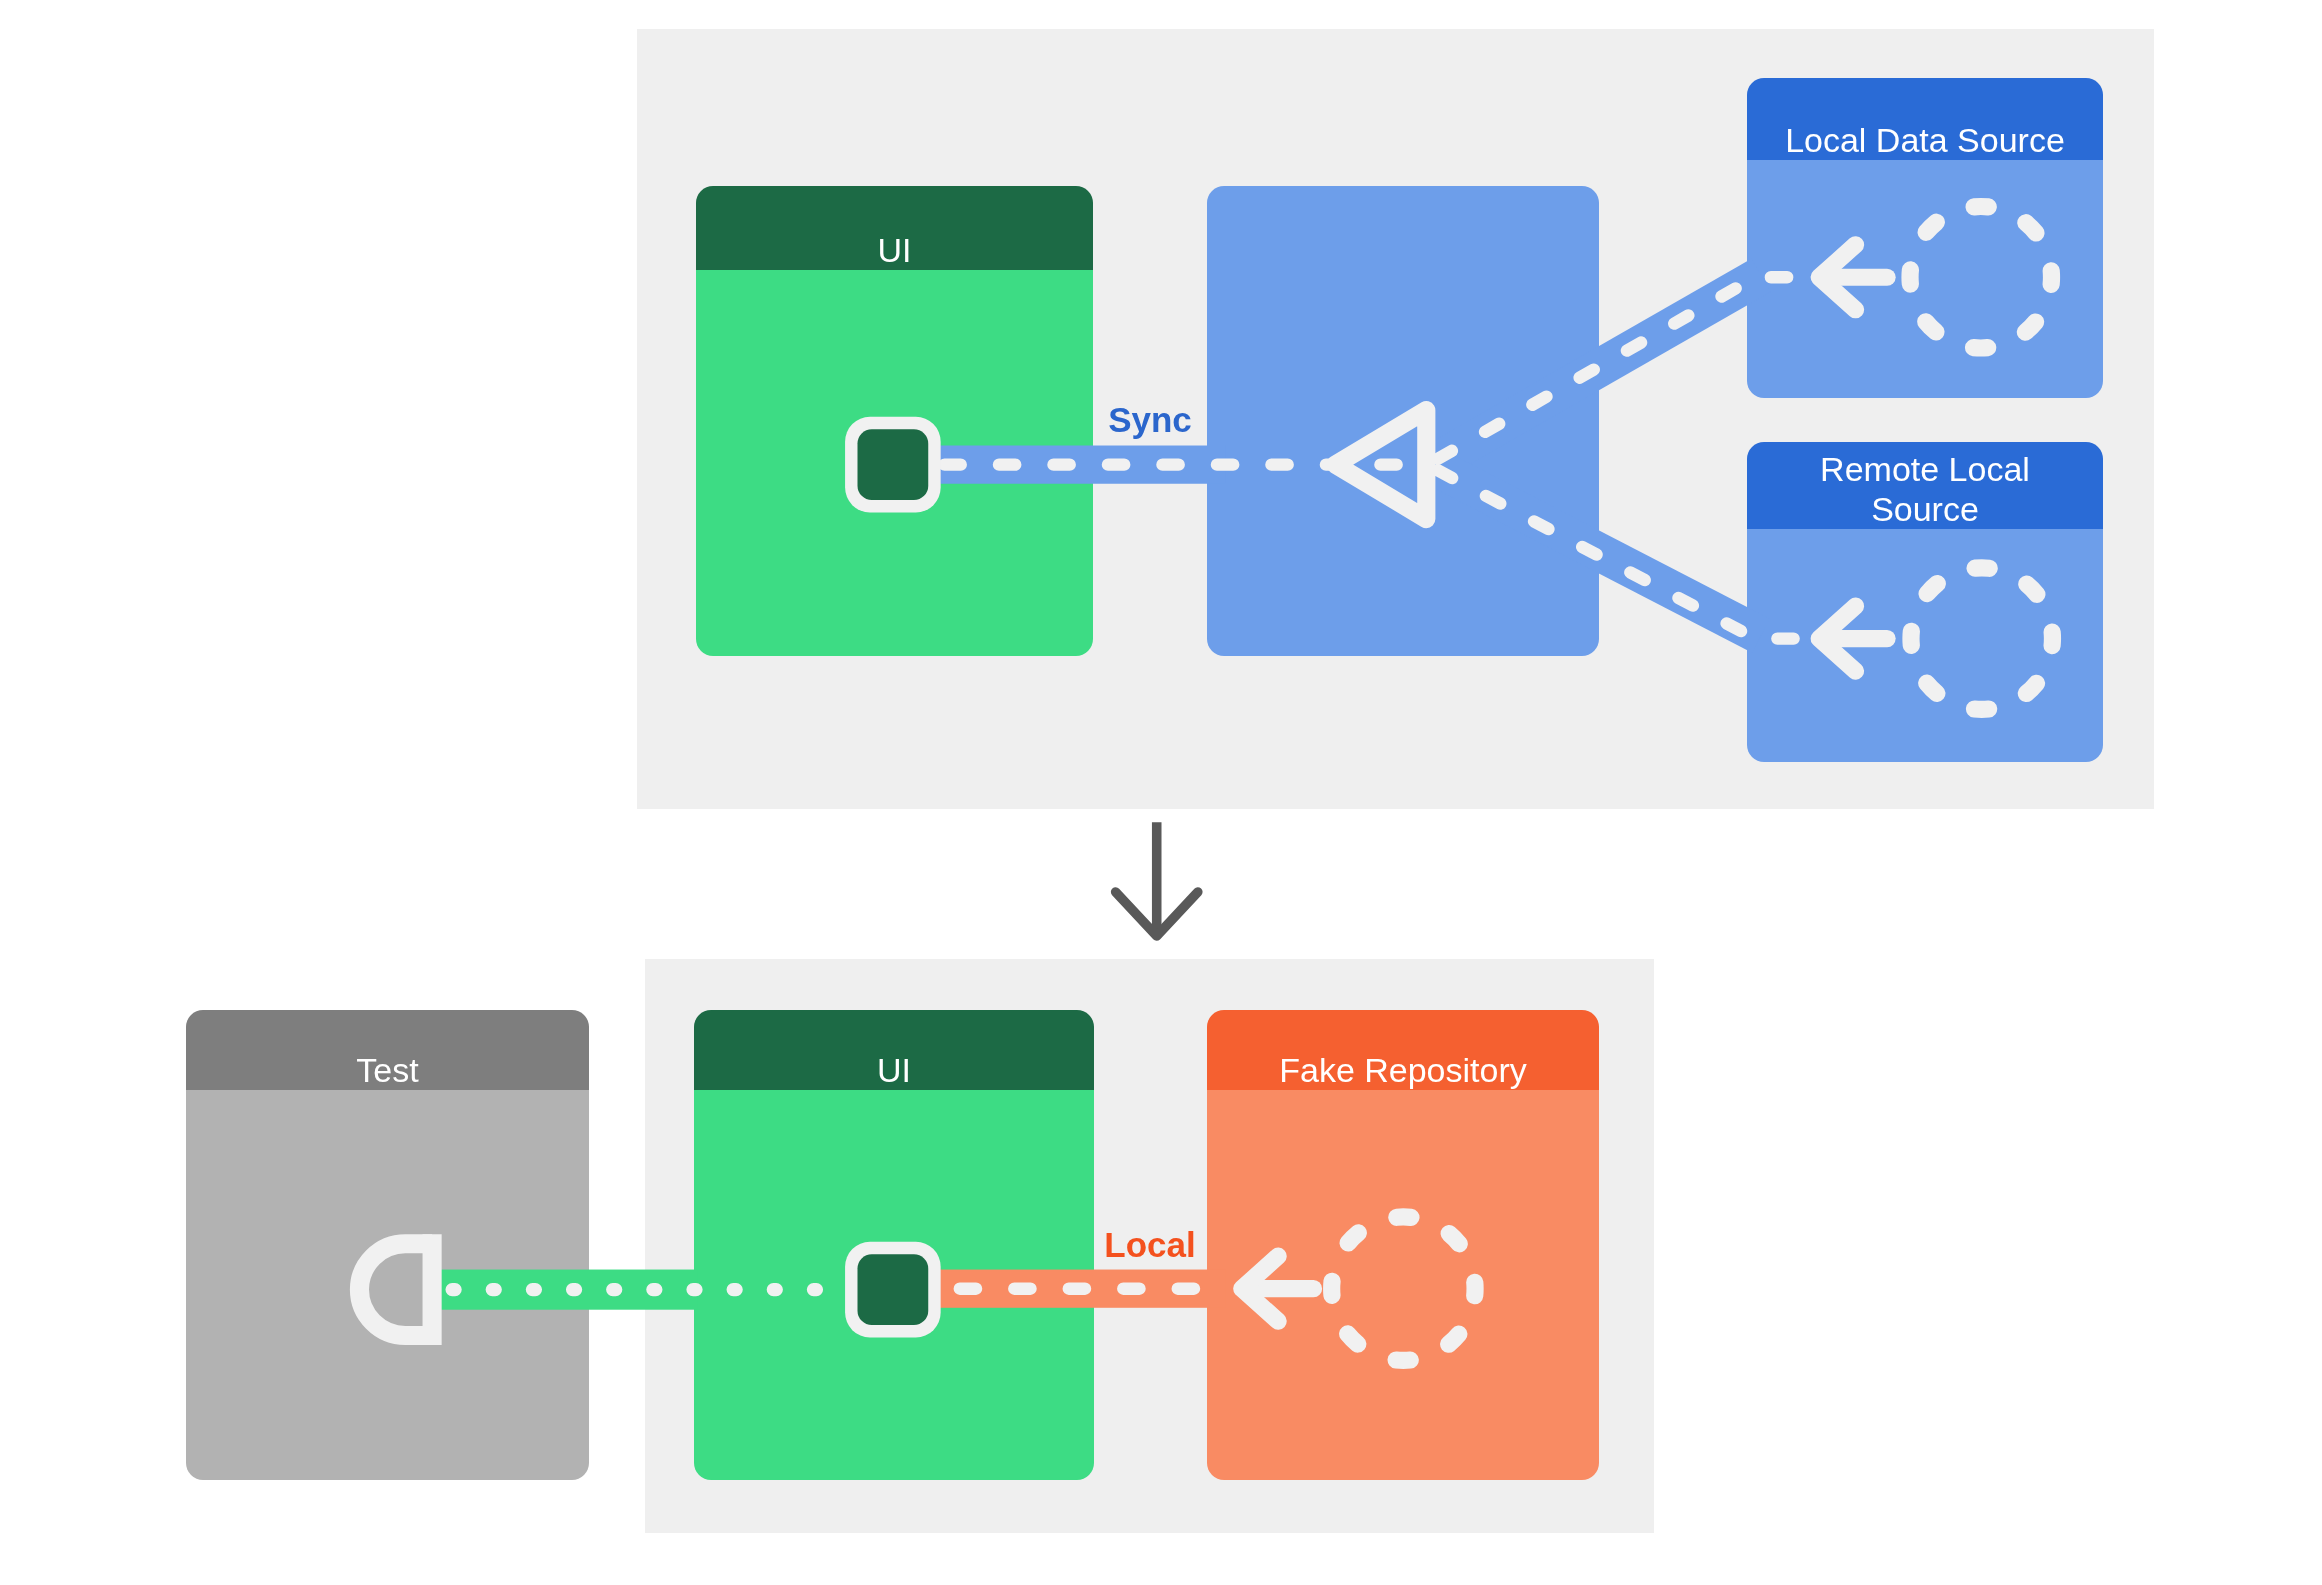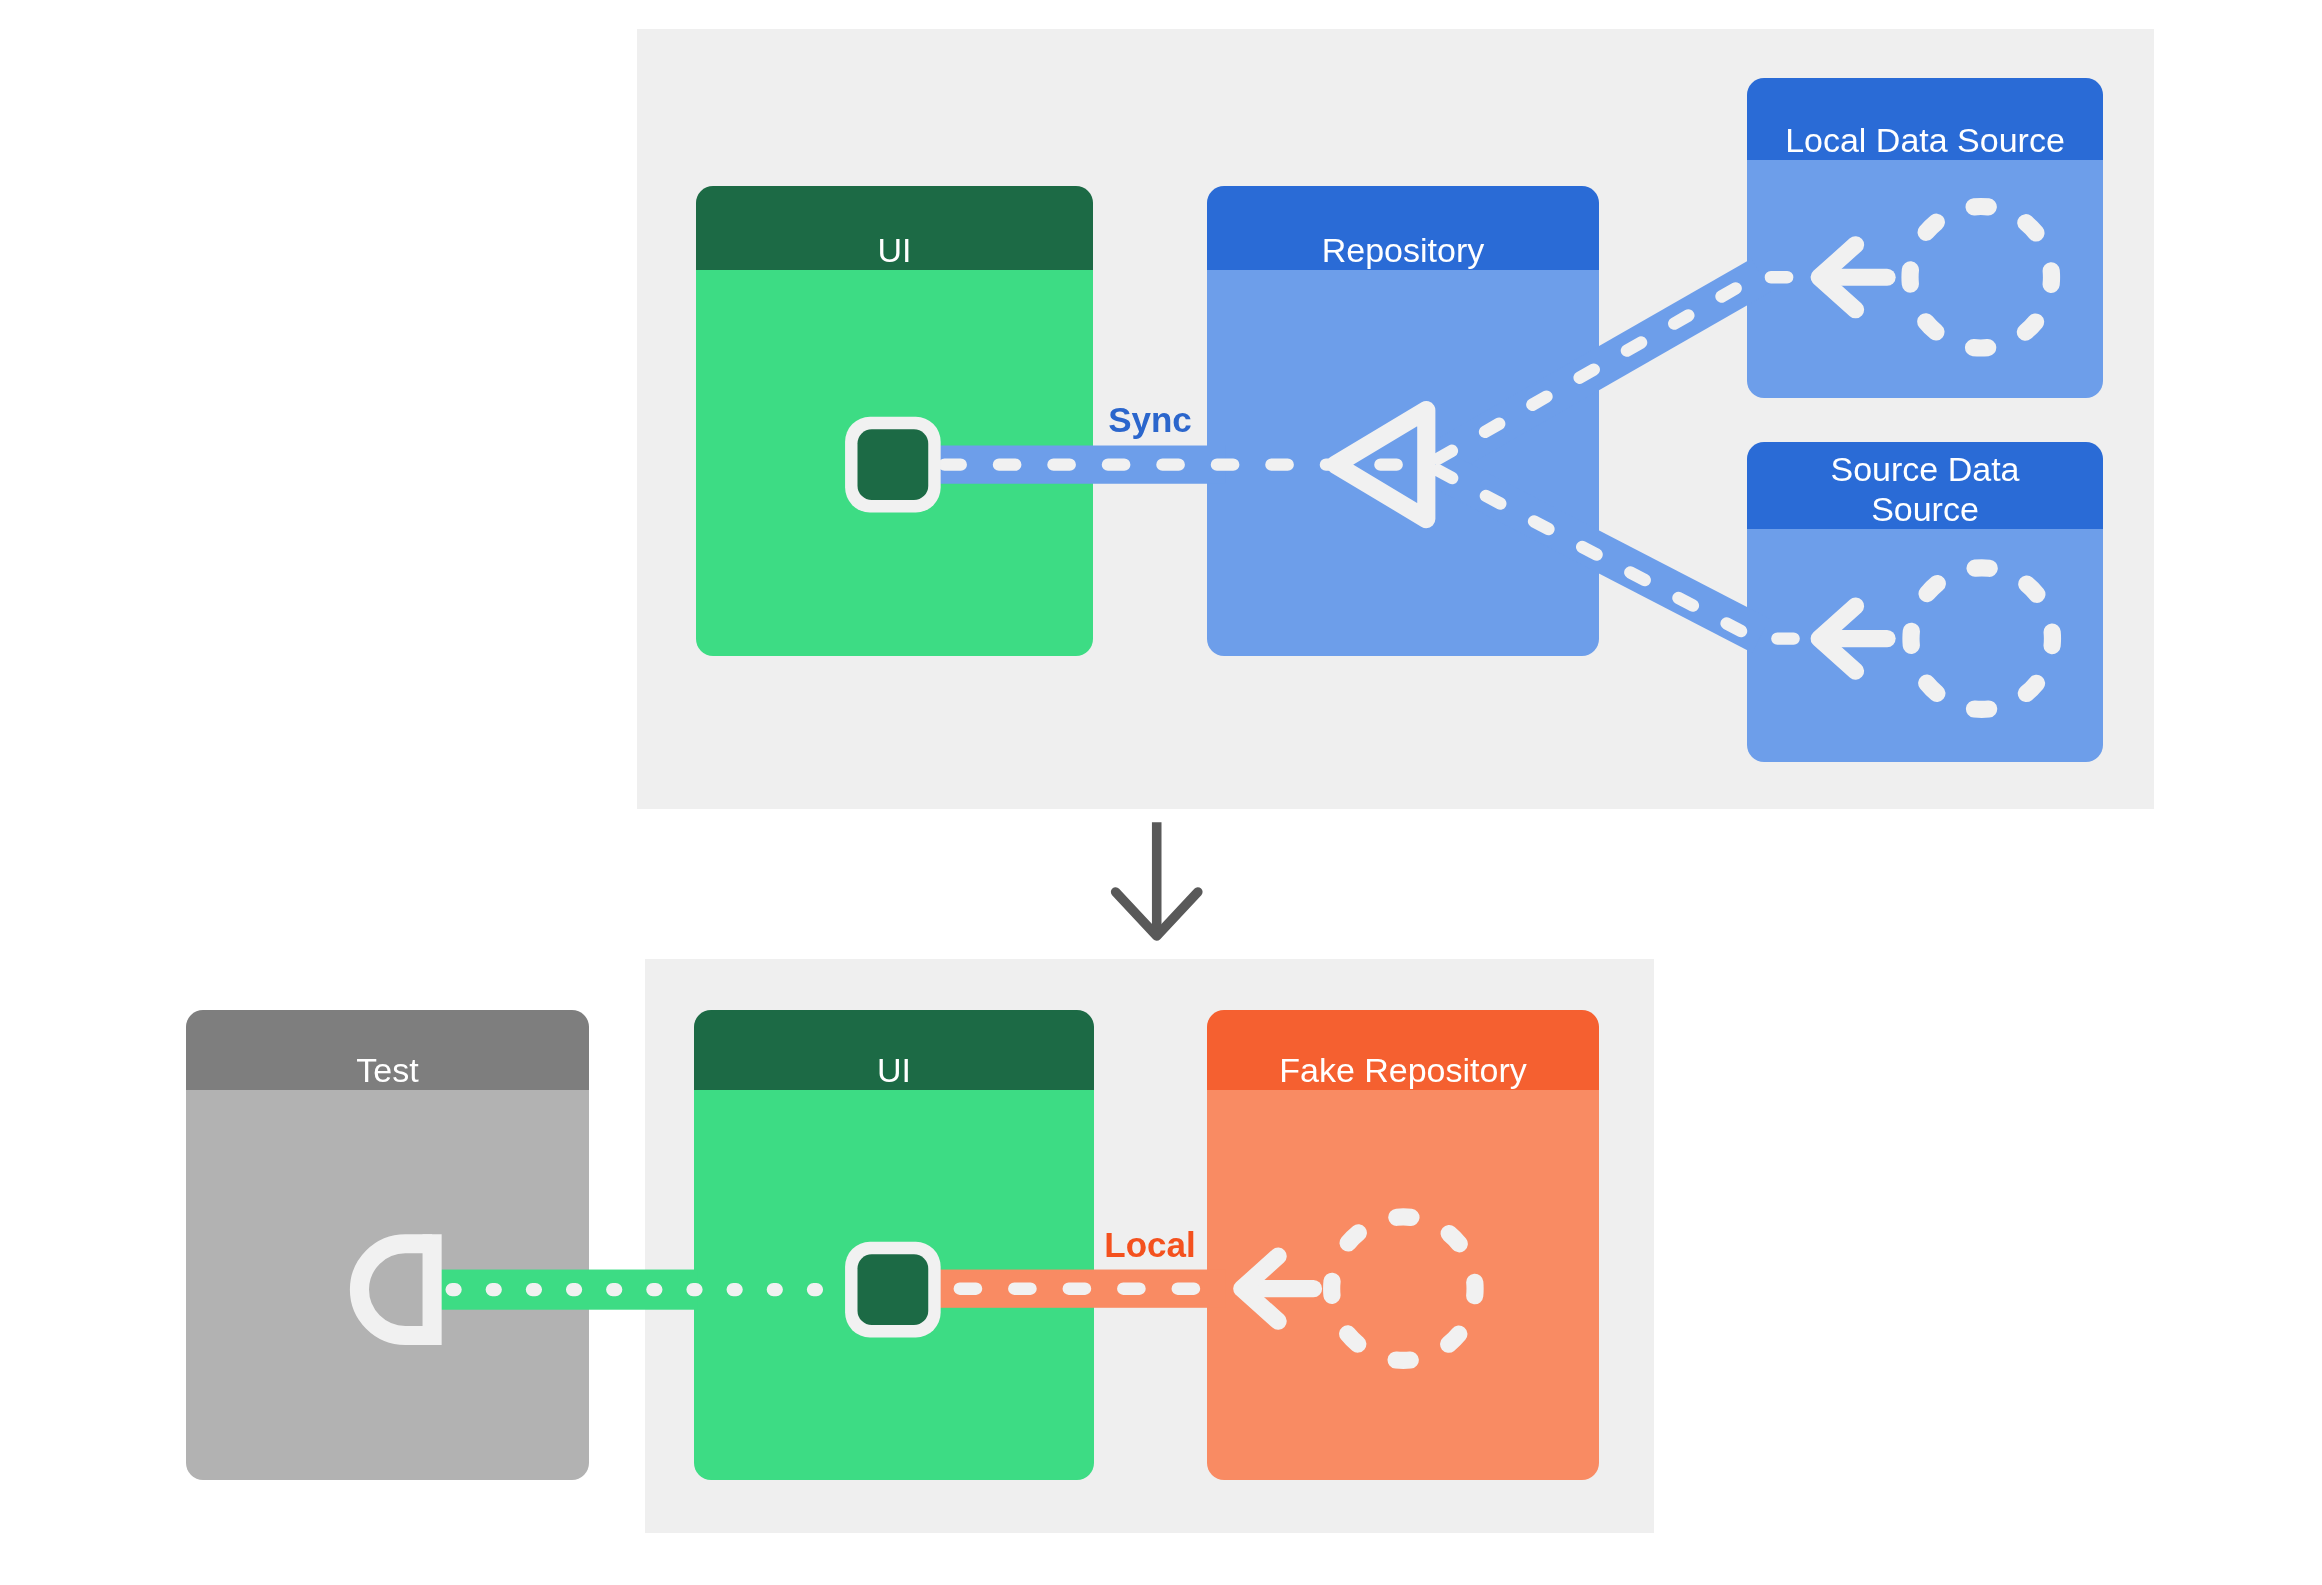--- a/index.html
+++ b/index.html
@@ -65,36 +65,33 @@
   <div class="panel panel-bottom"></div>
 
   <div class="box box-ui-top">
     <div class="box-header">
       <span>UI</span>
     </div>
     <div class="box-body"></div>
   </div>
 
   <div class="box box-repository">
-    <div class="box-header">
-      <span>Repository</span>
-    </div>
     <div class="box-body"></div>
   </div>
 
   <div class="box box-local">
     <div class="box-header">
       <span>Local Data Source</span>
     </div>
     <div class="box-body"></div>
   </div>
 
   <div class="box box-remote">
     <div class="box-header">
-      <span class="wrap-narrow">Source Data Source</span>
+      <span class="wrap-narrow">Remote Local Source</span>
     </div>
     <div class="box-body"></div>
   </div>
 
   <div class="box box-test">
     <div class="box-header">
       <span>Test</span>
     </div>
     <div class="box-body"></div>
   </div>

